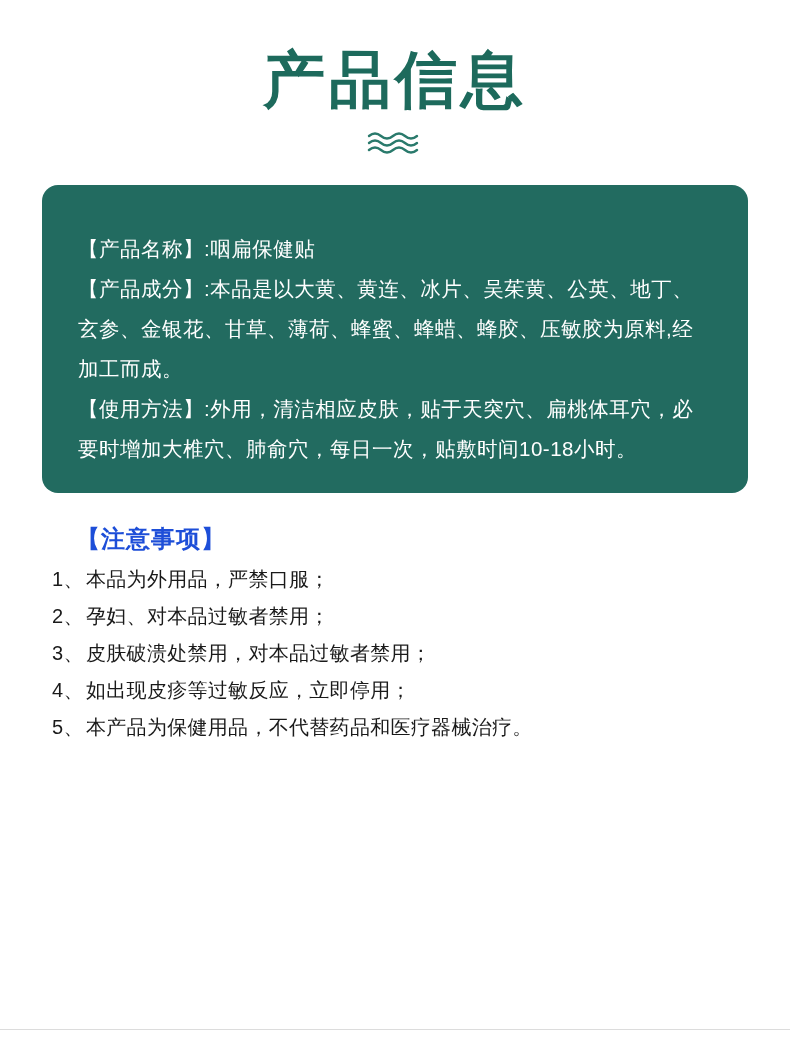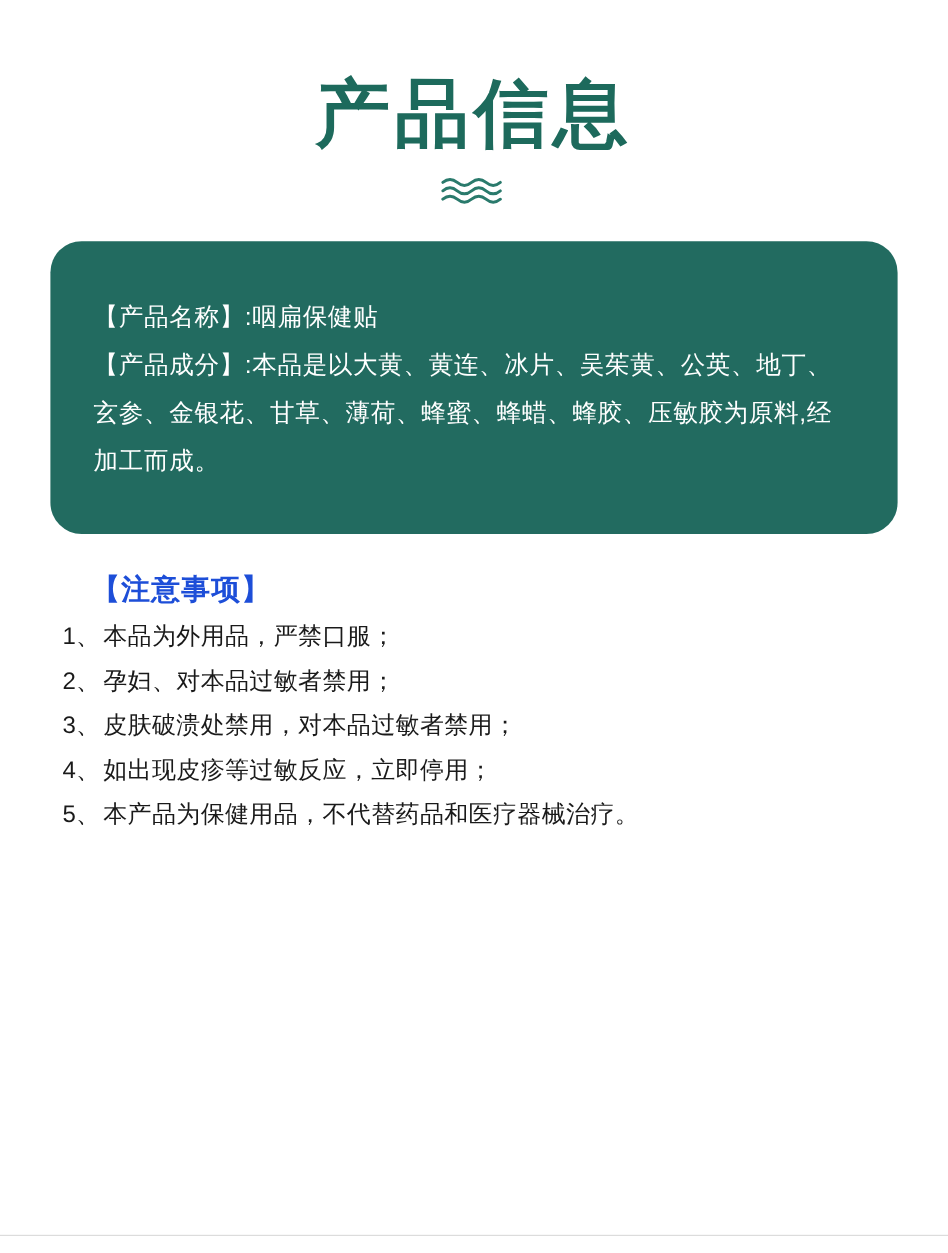--- a/index.html
+++ b/index.html
@@ -16,21 +16,21 @@
   }
   .page {
     width: 790px;
     height: 1044px;
     position: relative;
     box-sizing: border-box;
   }
 
   
   .title-block {
-    padding-top: 60px;
+    padding-top: 44px;
     text-align: center;
   }
   .main-title {
     font-size: 62px;
     font-weight: bold;
     color: #1d6a5c;
     letter-spacing: 4px;
     line-height: 1.15;
     margin: 0;
   }
@@ -39,22 +39,22 @@
     height: 26px;
     display: flex;
     align-items: center;
     justify-content: center;
   }
 
   
   .card {
     margin: 30px 42px 0 42px;
     background: #226b60;
-    border-radius: 26px;
-    padding: 44px 36px 40px 36px;
+    border-radius: 16px;
+    padding: 44px 36px 24px 36px;
     box-sizing: border-box;
   }
   .card-line {
     color: #ffffff;
     font-size: 20.5px;
     line-height: 40px;
     letter-spacing: 0.5px;
   }
   .card-line .lbl {
     white-space: nowrap;
@@ -116,20 +116,23 @@
     </div>
   </div>
 
   <div class="card">
     <div class="card-line">
       <span class="lbl">【产品名称】</span><span>:咽扁保健贴</span>
     </div>
     <div class="card-line">
       <span class="lbl">【产品成分】</span><span>:本品是以大黄、黄连、冰片、吴茱黄、公英、地丁、玄参、金银花、甘草、薄荷、蜂蜜、蜂蜡、蜂胶、压敏胶为原料,经加工而成。</span>
     </div>
+    <div class="card-line">
+      <span class="lbl">【使用方法】</span><span>:外用，清洁相应皮肤，贴于天突穴、扁桃体耳穴，必要时增加大椎穴、肺俞穴，每日一次，贴敷时间10-18小时。</span>
+    </div>
   </div>
 
   <div class="notice">
     <div class="notice-title">【注意事项】</div>
     <ul class="notice-list">
       <li>
         <span class="num">1、</span>
         <span>本品为外用品，严禁口服；</span>
       </li>
       <li>

